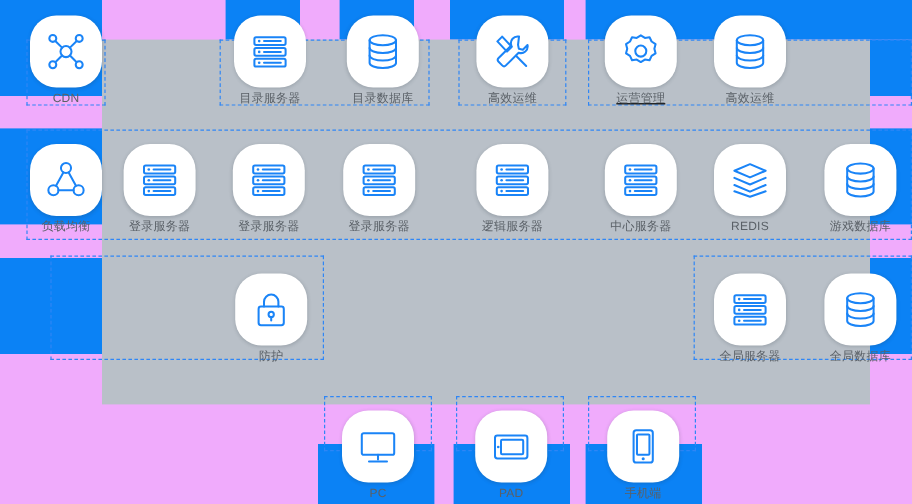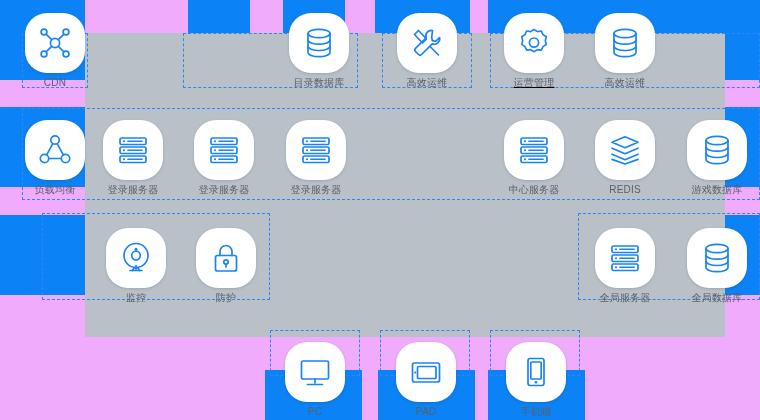--- a/index.html
+++ b/index.html
@@ -131,20 +131,36 @@
         <circle class="ic" cx="28" cy="28" r="2.9"></circle>
         <line class="ic" x1="8.3" y1="8.3" x2="13.7" y2="13.7"></line>
         <line class="ic" x1="25.7" y1="8.3" x2="20.3" y2="13.7"></line>
         <line class="ic" x1="8.3" y1="25.7" x2="13.7" y2="20.3"></line>
         <line class="ic" x1="25.7" y1="25.7" x2="20.3" y2="20.3"></line>
       </svg>
     </div>
     <div class="label">CDN</div>
   </div>
 
+  <div class="node" style="left:189px; top:13px;">
+    <div class="tile">
+      <svg viewBox="0 0 34 34">
+        <rect class="ic" x="4" y="5" width="26" height="6.5" rx="1.4"></rect>
+        <rect class="ic" x="4" y="14" width="26" height="6.5" rx="1.4"></rect>
+        <rect class="ic" x="4" y="23" width="26" height="6.5" rx="1.4"></rect>
+        <circle class="ic-f" cx="8" cy="8.25" r="1.1"></circle>
+        <circle class="ic-f" cx="8" cy="17.25" r="1.1"></circle>
+        <circle class="ic-f" cx="8" cy="26.25" r="1.1"></circle>
+        <line class="ic" x1="12" y1="8.25" x2="26" y2="8.25"></line>
+        <line class="ic" x1="12" y1="17.25" x2="26" y2="17.25"></line>
+        <line class="ic" x1="12" y1="26.25" x2="26" y2="26.25"></line>
+      </svg>
+    </div>
+    <div class="label">目录服务器</div>
+  </div>
 
   <div class="node" style="left:283px; top:13px;">
     <div class="tile">
       <svg viewBox="0 0 34 34">
         <ellipse class="ic" cx="17" cy="7.5" rx="11" ry="4.2"></ellipse>
         <path class="ic" d="M6 7.5 V26.5 C6 28.8 10.9 30.7 17 30.7 C23.1 30.7 28 28.8 28 26.5 V7.5"></path>
         <path class="ic" d="M6 14 C6 16.3 10.9 18.2 17 18.2 C23.1 18.2 28 16.3 28 14"></path>
         <path class="ic" d="M6 20.3 C6 22.6 10.9 24.5 17 24.5 C23.1 24.5 28 22.6 28 20.3"></path>
       </svg>
     </div>
@@ -243,20 +259,36 @@
         <circle class="ic-f" cx="8" cy="17.25" r="1.1"></circle>
         <circle class="ic-f" cx="8" cy="26.25" r="1.1"></circle>
         <line class="ic" x1="12" y1="8.25" x2="26" y2="8.25"></line>
         <line class="ic" x1="12" y1="17.25" x2="26" y2="17.25"></line>
         <line class="ic" x1="12" y1="26.25" x2="26" y2="26.25"></line>
       </svg>
     </div>
     <div class="label">登录服务器</div>
   </div>
 
+  <div class="node" style="left:391px; top:120px;">
+    <div class="tile">
+      <svg viewBox="0 0 34 34">
+        <rect class="ic" x="4" y="5" width="26" height="6.5" rx="1.4"></rect>
+        <rect class="ic" x="4" y="14" width="26" height="6.5" rx="1.4"></rect>
+        <rect class="ic" x="4" y="23" width="26" height="6.5" rx="1.4"></rect>
+        <circle class="ic-f" cx="8" cy="8.25" r="1.1"></circle>
+        <circle class="ic-f" cx="8" cy="17.25" r="1.1"></circle>
+        <circle class="ic-f" cx="8" cy="26.25" r="1.1"></circle>
+        <line class="ic" x1="12" y1="8.25" x2="26" y2="8.25"></line>
+        <line class="ic" x1="12" y1="17.25" x2="26" y2="17.25"></line>
+        <line class="ic" x1="12" y1="26.25" x2="26" y2="26.25"></line>
+      </svg>
+    </div>
+    <div class="label">逻辑服务器</div>
+  </div>
 
   <div class="node" style="left:498px; top:120px;">
     <div class="tile">
       <svg viewBox="0 0 34 34">
         <rect class="ic" x="4" y="5" width="26" height="6.5" rx="1.4"></rect>
         <rect class="ic" x="4" y="14" width="26" height="6.5" rx="1.4"></rect>
         <rect class="ic" x="4" y="23" width="26" height="6.5" rx="1.4"></rect>
         <circle class="ic-f" cx="8" cy="8.25" r="1.1"></circle>
         <circle class="ic-f" cx="8" cy="17.25" r="1.1"></circle>
         <circle class="ic-f" cx="8" cy="26.25" r="1.1"></circle>
@@ -286,33 +318,20 @@
         <ellipse class="ic" cx="17" cy="7.5" rx="11" ry="4.2"></ellipse>
         <path class="ic" d="M6 7.5 V26.5 C6 28.8 10.9 30.7 17 30.7 C23.1 30.7 28 28.8 28 26.5 V7.5"></path>
         <path class="ic" d="M6 14 C6 16.3 10.9 18.2 17 18.2 C23.1 18.2 28 16.3 28 14"></path>
         <path class="ic" d="M6 20.3 C6 22.6 10.9 24.5 17 24.5 C23.1 24.5 28 22.6 28 20.3"></path>
       </svg>
     </div>
     <div class="label">游戏数据库</div>
   </div>
 
 
-  <div class="node" style="left:100px; top:228px;">
-    <div class="tile">
-      <svg viewBox="0 0 34 34">
-        <path class="ic" d="M5 14.5 a12 12 0 0 1 24 0 a12 12 0 0 1 -24 0 Z"></path>
-        <circle class="ic" cx="17" cy="14.5" r="4.3"></circle>
-        <circle class="ic-f" cx="17" cy="8.2" r="1.5"></circle>
-        <line class="ic" x1="17" y1="24.5" x2="17" y2="28"></line>
-        <line class="ic" x1="11" y1="29.5" x2="23" y2="29.5"></line>
-        <path class="ic" d="M13.5 29.5 L15 27 H19 L20.5 29.5"></path>
-      </svg>
-    </div>
-    <div class="label">监控</div>
-  </div>
 
   <div class="node" style="left:589px; top:228px;">
     <div class="tile">
       <svg viewBox="0 0 34 34">
         <rect class="ic" x="4" y="5" width="26" height="6.5" rx="1.4"></rect>
         <rect class="ic" x="4" y="14" width="26" height="6.5" rx="1.4"></rect>
         <rect class="ic" x="4" y="23" width="26" height="6.5" rx="1.4"></rect>
         <circle class="ic-f" cx="8" cy="8.25" r="1.1"></circle>
         <circle class="ic-f" cx="8" cy="17.25" r="1.1"></circle>
         <circle class="ic-f" cx="8" cy="26.25" r="1.1"></circle>

